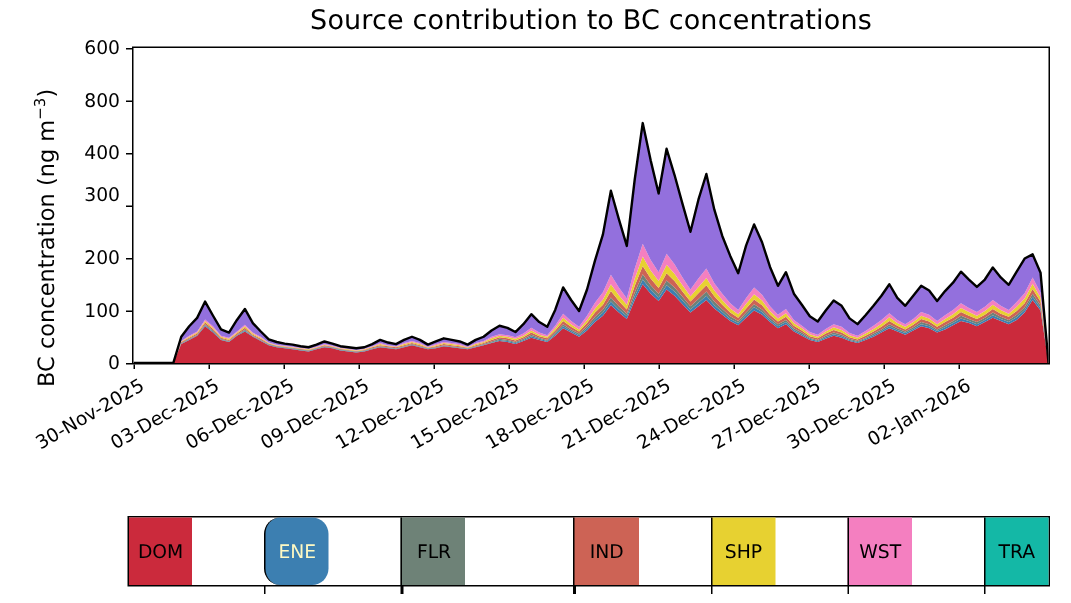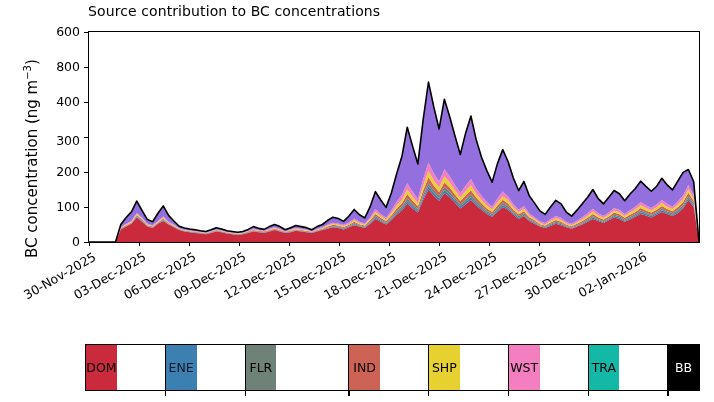--- a/index.html
+++ b/index.html
@@ -1,20 +1,20 @@
 <!DOCTYPE html>
 <html><head>
 <meta charset="utf-8">
 <style>
   html,body{margin:0;padding:0;background:#ffffff;}
   body{width:714px;height:402px;position:relative;overflow:hidden;
        font-family:"DejaVu Sans","Liberation Sans",sans-serif;color:#000;}
   #figure{position:absolute;left:0;top:0;width:714px;height:402px;}
-  .title{position:absolute;left:88px;top:3px;width:612px;
-         font-size:14px;color:#000;letter-spacing:.1px;}
+  .title{position:absolute;left:88px;top:3px;width:612px;text-align:center;
+         font-size:18px;color:#000;letter-spacing:.1px;}
   .ylabel{position:absolute;transform:rotate(-90deg);transform-origin:0 0;
           font-size:15px;white-space:nowrap;left:22px;top:258px;}
   .ylabel sup{font-size:10px;vertical-align:super;}
   #plot{position:absolute;left:88px;top:31px;width:612px;height:212px;
         border:1.1px solid #000;box-sizing:border-box;background:#fff;}
   #plotsvg{position:absolute;left:0;top:0;}
   .ytickmark{position:absolute;width:4px;height:1.1px;background:#000;}
   .xtickmark{position:absolute;width:1.1px;height:4px;background:#000;}
   .xtick{position:absolute;font-size:12.5px;white-space:nowrap;
          transform:rotate(-30deg);transform-origin:100% 0;text-align:right;}
@@ -36,21 +36,21 @@
   <div class="ylabel"><span>BC concentration (ng m</span><sup>−3</sup><span>)</span></div>
 
   <div id="yticks">
       <div class="ytickmark" style="left: 84px; top: 241.5px;"></div>
       <div class="ytwrap" style="top: 234px; padding-right: 8px; box-sizing: border-box;">0</div>
       <div class="ytickmark" style="left: 84px; top: 206.5px;"></div>
       <div class="ytwrap" style="top: 199px; padding-right: 8px; box-sizing: border-box;">100</div>
       <div class="ytickmark" style="left: 84px; top: 171.5px;"></div>
       <div class="ytwrap" style="top: 164px; padding-right: 8px; box-sizing: border-box;">200</div>
       <div class="ytickmark" style="left: 84px; top: 136.5px;"></div>
-      <div class="ytwrap" style="top: 133px; padding-right: 8px; box-sizing: border-box;">300</div>
+      <div class="ytwrap" style="top: 122px; padding-right: 8px; box-sizing: border-box;">300</div>
       <div class="ytickmark" style="left: 84px; top: 101.5px;"></div>
       <div class="ytwrap" style="top: 94px; padding-right: 8px; box-sizing: border-box;">400</div>
       <div class="ytickmark" style="left: 84px; top: 66.5px;"></div>
       <div class="ytwrap" style="top: 59px; padding-right: 8px; box-sizing: border-box;">800</div>
       <div class="ytickmark" style="left: 84px; top: 31.5px;"></div>
       <div class="ytwrap" style="top: 24px; padding-right: 8px; box-sizing: border-box;">600</div>
     </div>
   <div id="xticks">
       <div class="xtickmark" style="left: 88.5px; top: 242px;"></div>
       <div class="xtick" style="left: -3px; top: 249px; width: 94px;">30-Nov-2025</div>
@@ -87,21 +87,20 @@
         <path d="M0.00,210.00 L5.30,210.00 L10.61,210.00 L15.91,210.00 L21.22,210.00 L26.52,210.00 L31.83,195.65 L37.13,192.50 L42.43,189.70 L47.74,182.00 L53.04,186.55 L58.35,192.50 L63.65,193.90 L68.96,189.70 L74.26,185.50 L79.57,190.40 L84.87,193.20 L90.17,196.70 L95.48,198.10 L100.78,198.80 L106.09,199.50 L111.39,200.20 L116.70,200.90 L122.00,199.50 L127.30,197.75 L132.61,198.80 L137.91,200.20 L143.22,200.90 L148.52,201.60 L153.83,200.90 L159.13,199.15 L164.43,197.40 L169.74,198.45 L175.04,199.15 L180.35,197.40 L185.65,196.00 L190.96,197.40 L196.26,199.50 L201.57,198.10 L206.87,196.70 L212.17,197.40 L217.48,198.10 L222.78,199.50 L228.09,197.40 L233.39,196.00 L238.70,193.55 L244.00,191.80 L249.30,192.50 L254.61,193.90 L259.91,191.80 L265.22,188.30 L270.52,191.10 L275.83,192.50 L281.13,186.90 L286.43,179.90 L291.74,184.10 L297.04,187.60 L302.35,181.30 L307.65,173.60 L312.96,167.65 L318.26,157.50 L323.57,164.85 L328.87,171.15 L334.17,153.65 L339.48,138.95 L344.78,148.40 L350.09,155.40 L355.39,144.55 L360.70,150.50 L366.00,158.20 L371.30,165.55 L376.61,159.25 L381.91,153.30 L387.22,161.70 L392.52,168.00 L397.83,173.60 L403.13,177.45 L408.43,170.45 L413.74,164.15 L419.04,168.35 L424.35,175.35 L429.65,180.25 L434.96,176.75 L440.26,183.40 L445.57,186.90 L450.87,190.75 L456.17,192.50 L461.48,189.00 L466.78,186.20 L472.09,187.95 L477.39,191.45 L482.70,193.20 L488.00,190.40 L493.30,187.25 L498.61,183.75 L503.91,179.55 L509.22,183.40 L514.52,185.85 L519.83,182.70 L525.13,178.50 L530.43,180.25 L535.74,184.10 L541.04,180.60 L546.35,177.45 L551.65,173.25 L556.96,176.05 L562.26,178.50 L567.57,175.35 L572.87,171.15 L578.17,174.65 L583.48,177.10 L588.78,172.55 L594.09,166.95 L599.39,157.15 L604.70,166.25 L610.00,210.00 L610.00,210.00 L604.70,169.05 L599.39,160.65 L594.09,170.10 L588.78,175.35 L583.48,179.20 L578.17,177.10 L572.87,173.95 L567.57,177.80 L562.26,180.60 L556.96,178.50 L551.65,176.05 L546.35,179.90 L541.04,182.70 L535.74,185.85 L530.43,182.35 L525.13,180.60 L519.83,184.45 L514.52,187.60 L509.22,185.15 L503.91,182.00 L498.61,185.85 L493.30,189.00 L488.00,191.80 L482.70,194.25 L477.39,192.85 L472.09,189.70 L466.78,187.95 L461.48,190.40 L456.17,193.55 L450.87,192.15 L445.57,188.30 L440.26,185.15 L434.96,179.20 L429.65,182.35 L424.35,177.80 L419.04,171.50 L413.74,167.65 L408.43,173.60 L403.13,179.90 L397.83,176.40 L392.52,171.15 L387.22,165.55 L381.91,158.20 L376.61,163.45 L371.30,169.05 L366.00,162.40 L360.70,155.40 L355.39,150.15 L350.09,159.95 L344.78,153.65 L339.48,145.25 L334.17,158.55 L328.87,174.30 L323.57,168.70 L318.26,162.05 L312.96,171.15 L307.65,176.40 L302.35,183.40 L297.04,189.00 L291.74,185.85 L286.43,182.00 L281.13,188.30 L275.83,193.55 L270.52,192.15 L265.22,189.70 L259.91,192.85 L254.61,194.95 L249.30,193.55 L244.00,192.85 L238.70,194.60 L233.39,196.70 L228.09,198.10 L222.78,199.85 L217.48,198.80 L212.17,198.10 L206.87,197.40 L201.57,198.80 L196.26,199.85 L190.96,198.10 L185.65,196.70 L180.35,198.10 L175.04,199.50 L169.74,198.80 L164.43,198.10 L159.13,199.50 L153.83,201.25 L148.52,201.95 L143.22,201.25 L137.91,200.55 L132.61,199.15 L127.30,198.10 L122.00,199.85 L116.70,201.25 L111.39,200.55 L106.09,199.85 L100.78,199.15 L95.48,198.45 L90.17,197.05 L84.87,193.90 L79.57,191.10 L74.26,186.55 L68.96,190.40 L63.65,194.60 L58.35,193.20 L53.04,187.25 L47.74,183.05 L42.43,190.40 L37.13,193.20 L31.83,196.00 L26.52,210.00 L21.22,210.00 L15.91,210.00 L10.61,210.00 L5.30,210.00 L0.00,210.00 Z" fill="#e7d131" stroke="none"></path>
         <path d="M0.00,210.00 L5.30,210.00 L10.61,210.00 L15.91,210.00 L21.22,210.00 L26.52,210.00 L31.83,195.30 L37.13,191.80 L42.43,189.00 L47.74,180.95 L53.04,185.50 L58.35,191.80 L63.65,193.20 L68.96,189.00 L74.26,184.45 L79.57,189.70 L84.87,192.50 L90.17,196.35 L95.48,197.75 L100.78,198.45 L106.09,199.15 L111.39,199.85 L116.70,200.55 L122.00,199.15 L127.30,197.40 L132.61,198.45 L137.91,199.85 L143.22,200.55 L148.52,201.25 L153.83,200.55 L159.13,198.80 L164.43,196.70 L169.74,198.10 L175.04,198.80 L180.35,196.70 L185.65,195.30 L190.96,196.70 L196.26,199.15 L201.57,197.40 L206.87,196.00 L212.17,196.70 L217.48,197.40 L222.78,199.15 L228.09,196.70 L233.39,195.30 L238.70,192.50 L244.00,190.75 L249.30,191.45 L254.61,192.85 L259.91,190.40 L265.22,186.55 L270.52,189.70 L275.83,191.45 L281.13,185.15 L286.43,177.10 L291.74,182.00 L297.04,185.85 L302.35,178.50 L307.65,169.75 L312.96,162.75 L318.26,151.20 L323.57,159.60 L328.87,166.95 L334.17,147.00 L339.48,130.55 L344.78,141.40 L350.09,149.45 L355.39,137.20 L360.70,144.20 L366.00,152.95 L371.30,161.00 L376.61,153.65 L381.91,147.00 L387.22,156.80 L392.52,163.80 L397.83,170.10 L403.13,174.65 L408.43,166.60 L413.74,159.60 L419.04,164.50 L424.35,172.20 L429.65,177.80 L434.96,173.95 L440.26,181.30 L445.57,185.15 L450.87,189.35 L456.17,191.10 L461.48,187.25 L466.78,184.10 L472.09,185.85 L477.39,190.05 L482.70,191.80 L488.00,188.65 L493.30,185.15 L498.61,181.30 L503.91,176.75 L509.22,181.30 L514.52,184.10 L519.83,180.60 L525.13,176.05 L530.43,177.80 L535.74,182.00 L541.04,178.15 L546.35,174.65 L551.65,170.10 L556.96,173.25 L562.26,176.05 L567.57,172.55 L572.87,168.00 L578.17,171.85 L583.48,174.65 L588.78,169.40 L594.09,163.45 L599.39,152.95 L604.70,163.10 L610.00,210.00 L610.00,210.00 L604.70,166.25 L599.39,157.15 L594.09,166.95 L588.78,172.55 L583.48,177.10 L578.17,174.65 L572.87,171.15 L567.57,175.35 L562.26,178.50 L556.96,176.05 L551.65,173.25 L546.35,177.45 L541.04,180.60 L535.74,184.10 L530.43,180.25 L525.13,178.50 L519.83,182.70 L514.52,185.85 L509.22,183.40 L503.91,179.55 L498.61,183.75 L493.30,187.25 L488.00,190.40 L482.70,193.20 L477.39,191.45 L472.09,187.95 L466.78,186.20 L461.48,189.00 L456.17,192.50 L450.87,190.75 L445.57,186.90 L440.26,183.40 L434.96,176.75 L429.65,180.25 L424.35,175.35 L419.04,168.35 L413.74,164.15 L408.43,170.45 L403.13,177.45 L397.83,173.60 L392.52,168.00 L387.22,161.70 L381.91,153.30 L376.61,159.25 L371.30,165.55 L366.00,158.20 L360.70,150.50 L355.39,144.55 L350.09,155.40 L344.78,148.40 L339.48,138.95 L334.17,153.65 L328.87,171.15 L323.57,164.85 L318.26,157.50 L312.96,167.65 L307.65,173.60 L302.35,181.30 L297.04,187.60 L291.74,184.10 L286.43,179.90 L281.13,186.90 L275.83,192.50 L270.52,191.10 L265.22,188.30 L259.91,191.80 L254.61,193.90 L249.30,192.50 L244.00,191.80 L238.70,193.55 L233.39,196.00 L228.09,197.40 L222.78,199.50 L217.48,198.10 L212.17,197.40 L206.87,196.70 L201.57,198.10 L196.26,199.50 L190.96,197.40 L185.65,196.00 L180.35,197.40 L175.04,199.15 L169.74,198.45 L164.43,197.40 L159.13,199.15 L153.83,200.90 L148.52,201.60 L143.22,200.90 L137.91,200.20 L132.61,198.80 L127.30,197.75 L122.00,199.50 L116.70,200.90 L111.39,200.20 L106.09,199.50 L100.78,198.80 L95.48,198.10 L90.17,196.70 L84.87,193.20 L79.57,190.40 L74.26,185.50 L68.96,189.70 L63.65,193.90 L58.35,192.50 L53.04,186.55 L47.74,182.00 L42.43,189.70 L37.13,192.50 L31.83,195.65 L26.52,210.00 L21.22,210.00 L15.91,210.00 L10.61,210.00 L5.30,210.00 L0.00,210.00 Z" fill="#f47fc0" stroke="none"></path>
         <path d="M0.00,210.00 L5.30,210.00 L10.61,210.00 L15.91,210.00 L21.22,210.00 L26.52,210.00 L31.83,192.50 L37.13,185.50 L42.43,179.90 L47.74,169.05 L53.04,178.50 L58.35,187.60 L63.65,189.70 L68.96,181.30 L74.26,173.95 L79.57,183.40 L84.87,189.00 L90.17,194.25 L95.48,196.00 L100.78,197.05 L106.09,197.75 L111.39,198.80 L116.70,199.50 L122.00,197.75 L127.30,195.65 L132.61,197.05 L137.91,198.80 L143.22,199.50 L148.52,200.20 L153.83,199.50 L159.13,197.40 L164.43,194.60 L169.74,196.35 L175.04,197.40 L180.35,194.60 L185.65,192.50 L190.96,194.60 L196.26,197.75 L201.57,195.65 L206.87,193.55 L212.17,194.60 L217.48,195.65 L222.78,197.75 L228.09,194.60 L233.39,192.50 L238.70,188.30 L244.00,185.15 L249.30,186.55 L254.61,189.35 L259.91,184.10 L265.22,177.45 L270.52,182.70 L275.83,185.85 L281.13,174.65 L286.43,159.60 L291.74,168.00 L297.04,175.35 L302.35,161.00 L307.65,141.75 L312.96,124.25 L318.26,95.20 L323.57,114.10 L328.87,131.95 L334.17,87.50 L339.48,50.05 L344.78,74.90 L350.09,96.95 L355.39,67.20 L360.70,84.70 L366.00,103.95 L371.30,122.50 L376.61,101.15 L381.91,84.00 L387.22,107.80 L392.52,125.30 L397.83,138.60 L403.13,150.15 L408.43,131.60 L413.74,117.60 L419.04,129.50 L424.35,145.95 L429.65,158.55 L434.96,149.45 L440.26,163.80 L445.57,171.15 L450.87,178.85 L456.17,182.35 L461.48,175.00 L466.78,168.35 L472.09,171.85 L477.39,180.25 L482.70,184.10 L488.00,178.15 L493.30,171.85 L498.61,165.20 L503.91,157.50 L509.22,166.60 L514.52,171.85 L519.83,165.20 L525.13,158.55 L530.43,161.70 L535.74,168.70 L541.04,162.05 L546.35,156.45 L551.65,149.10 L556.96,154.35 L562.26,159.25 L567.57,154.35 L572.87,146.30 L578.17,152.95 L583.48,157.85 L588.78,149.10 L594.09,140.35 L599.39,137.55 L604.70,149.80 L610.00,210.00 L610.00,210.00 L604.70,163.10 L599.39,152.95 L594.09,163.45 L588.78,169.40 L583.48,174.65 L578.17,171.85 L572.87,168.00 L567.57,172.55 L562.26,176.05 L556.96,173.25 L551.65,170.10 L546.35,174.65 L541.04,178.15 L535.74,182.00 L530.43,177.80 L525.13,176.05 L519.83,180.60 L514.52,184.10 L509.22,181.30 L503.91,176.75 L498.61,181.30 L493.30,185.15 L488.00,188.65 L482.70,191.80 L477.39,190.05 L472.09,185.85 L466.78,184.10 L461.48,187.25 L456.17,191.10 L450.87,189.35 L445.57,185.15 L440.26,181.30 L434.96,173.95 L429.65,177.80 L424.35,172.20 L419.04,164.50 L413.74,159.60 L408.43,166.60 L403.13,174.65 L397.83,170.10 L392.52,163.80 L387.22,156.80 L381.91,147.00 L376.61,153.65 L371.30,161.00 L366.00,152.95 L360.70,144.20 L355.39,137.20 L350.09,149.45 L344.78,141.40 L339.48,130.55 L334.17,147.00 L328.87,166.95 L323.57,159.60 L318.26,151.20 L312.96,162.75 L307.65,169.75 L302.35,178.50 L297.04,185.85 L291.74,182.00 L286.43,177.10 L281.13,185.15 L275.83,191.45 L270.52,189.70 L265.22,186.55 L259.91,190.40 L254.61,192.85 L249.30,191.45 L244.00,190.75 L238.70,192.50 L233.39,195.30 L228.09,196.70 L222.78,199.15 L217.48,197.40 L212.17,196.70 L206.87,196.00 L201.57,197.40 L196.26,199.15 L190.96,196.70 L185.65,195.30 L180.35,196.70 L175.04,198.80 L169.74,198.10 L164.43,196.70 L159.13,198.80 L153.83,200.55 L148.52,201.25 L143.22,200.55 L137.91,199.85 L132.61,198.45 L127.30,197.40 L122.00,199.15 L116.70,200.55 L111.39,199.85 L106.09,199.15 L100.78,198.45 L95.48,197.75 L90.17,196.35 L84.87,192.50 L79.57,189.70 L74.26,184.45 L68.96,189.00 L63.65,193.20 L58.35,191.80 L53.04,185.50 L47.74,180.95 L42.43,189.00 L37.13,191.80 L31.83,195.30 L26.52,210.00 L21.22,210.00 L15.91,210.00 L10.61,210.00 L5.30,210.00 L0.00,210.00 Z" fill="#9370dd" stroke="none"></path>
         <path d="M0.00,210.00 L5.30,210.00 L10.61,210.00 L15.91,210.00 L21.22,210.00 L26.52,210.00 L31.83,192.50 L37.13,185.50 L42.43,179.90 L47.74,169.05 L53.04,178.50 L58.35,187.60 L63.65,189.70 L68.96,181.30 L74.26,173.95 L79.57,183.40 L84.87,189.00 L90.17,194.25 L95.48,196.00 L100.78,197.05 L106.09,197.75 L111.39,198.80 L116.70,199.50 L122.00,197.75 L127.30,195.65 L132.61,197.05 L137.91,198.80 L143.22,199.50 L148.52,200.20 L153.83,199.50 L159.13,197.40 L164.43,194.60 L169.74,196.35 L175.04,197.40 L180.35,194.60 L185.65,192.50 L190.96,194.60 L196.26,197.75 L201.57,195.65 L206.87,193.55 L212.17,194.60 L217.48,195.65 L222.78,197.75 L228.09,194.60 L233.39,192.50 L238.70,188.30 L244.00,185.15 L249.30,186.55 L254.61,189.35 L259.91,184.10 L265.22,177.45 L270.52,182.70 L275.83,185.85 L281.13,174.65 L286.43,159.60 L291.74,168.00 L297.04,175.35 L302.35,161.00 L307.65,141.75 L312.96,124.25 L318.26,95.20 L323.57,114.10 L328.87,131.95 L334.17,87.50 L339.48,50.05 L344.78,74.90 L350.09,96.95 L355.39,67.20 L360.70,84.70 L366.00,103.95 L371.30,122.50 L376.61,101.15 L381.91,84.00 L387.22,107.80 L392.52,125.30 L397.83,138.60 L403.13,150.15 L408.43,131.60 L413.74,117.60 L419.04,129.50 L424.35,145.95 L429.65,158.55 L434.96,149.45 L440.26,163.80 L445.57,171.15 L450.87,178.85 L456.17,182.35 L461.48,175.00 L466.78,168.35 L472.09,171.85 L477.39,180.25 L482.70,184.10 L488.00,178.15 L493.30,171.85 L498.61,165.20 L503.91,157.50 L509.22,166.60 L514.52,171.85 L519.83,165.20 L525.13,158.55 L530.43,161.70 L535.74,168.70 L541.04,162.05 L546.35,156.45 L551.65,149.10 L556.96,154.35 L562.26,159.25 L567.57,154.35 L572.87,146.30 L578.17,152.95 L583.48,157.85 L588.78,149.10 L594.09,140.35 L599.39,137.55 L604.70,149.80 L610.00,210.00 L610.00,210.00 L604.70,149.80 L599.39,137.55 L594.09,140.35 L588.78,149.10 L583.48,157.85 L578.17,152.95 L572.87,146.30 L567.57,154.35 L562.26,159.25 L556.96,154.35 L551.65,149.10 L546.35,156.45 L541.04,162.05 L535.74,168.70 L530.43,161.70 L525.13,158.55 L519.83,165.20 L514.52,171.85 L509.22,166.60 L503.91,157.50 L498.61,165.20 L493.30,171.85 L488.00,178.15 L482.70,184.10 L477.39,180.25 L472.09,171.85 L466.78,168.35 L461.48,175.00 L456.17,182.35 L450.87,178.85 L445.57,171.15 L440.26,163.80 L434.96,149.45 L429.65,158.55 L424.35,145.95 L419.04,129.50 L413.74,117.60 L408.43,131.60 L403.13,150.15 L397.83,138.60 L392.52,125.30 L387.22,107.80 L381.91,84.00 L376.61,101.15 L371.30,122.50 L366.00,103.95 L360.70,84.70 L355.39,67.20 L350.09,96.95 L344.78,74.90 L339.48,50.05 L334.17,87.50 L328.87,131.95 L323.57,114.10 L318.26,95.20 L312.96,124.25 L307.65,141.75 L302.35,161.00 L297.04,175.35 L291.74,168.00 L286.43,159.60 L281.13,174.65 L275.83,185.85 L270.52,182.70 L265.22,177.45 L259.91,184.10 L254.61,189.35 L249.30,186.55 L244.00,185.15 L238.70,188.30 L233.39,192.50 L228.09,194.60 L222.78,197.75 L217.48,195.65 L212.17,194.60 L206.87,193.55 L201.57,195.65 L196.26,197.75 L190.96,194.60 L185.65,192.50 L180.35,194.60 L175.04,197.40 L169.74,196.35 L164.43,194.60 L159.13,197.40 L153.83,199.50 L148.52,200.20 L143.22,199.50 L137.91,198.80 L132.61,197.05 L127.30,195.65 L122.00,197.75 L116.70,199.50 L111.39,198.80 L106.09,197.75 L100.78,197.05 L95.48,196.00 L90.17,194.25 L84.87,189.00 L79.57,183.40 L74.26,173.95 L68.96,181.30 L63.65,189.70 L58.35,187.60 L53.04,178.50 L47.74,169.05 L42.43,179.90 L37.13,185.50 L31.83,192.50 L26.52,210.00 L21.22,210.00 L15.91,210.00 L10.61,210.00 L5.30,210.00 L0.00,210.00 Z" fill="#000000" stroke="none"></path>
         <path d="M0.00,210.00 L5.30,210.00 L10.61,210.00 L15.91,210.00 L21.22,210.00 L26.52,210.00 L31.83,192.50 L37.13,185.50 L42.43,179.90 L47.74,169.05 L53.04,178.50 L58.35,187.60 L63.65,189.70 L68.96,181.30 L74.26,173.95 L79.57,183.40 L84.87,189.00 L90.17,194.25 L95.48,196.00 L100.78,197.05 L106.09,197.75 L111.39,198.80 L116.70,199.50 L122.00,197.75 L127.30,195.65 L132.61,197.05 L137.91,198.80 L143.22,199.50 L148.52,200.20 L153.83,199.50 L159.13,197.40 L164.43,194.60 L169.74,196.35 L175.04,197.40 L180.35,194.60 L185.65,192.50 L190.96,194.60 L196.26,197.75 L201.57,195.65 L206.87,193.55 L212.17,194.60 L217.48,195.65 L222.78,197.75 L228.09,194.60 L233.39,192.50 L238.70,188.30 L244.00,185.15 L249.30,186.55 L254.61,189.35 L259.91,184.10 L265.22,177.45 L270.52,182.70 L275.83,185.85 L281.13,174.65 L286.43,159.60 L291.74,168.00 L297.04,175.35 L302.35,161.00 L307.65,141.75 L312.96,124.25 L318.26,95.20 L323.57,114.10 L328.87,131.95 L334.17,87.50 L339.48,50.05 L344.78,74.90 L350.09,96.95 L355.39,67.20 L360.70,84.70 L366.00,103.95 L371.30,122.50 L376.61,101.15 L381.91,84.00 L387.22,107.80 L392.52,125.30 L397.83,138.60 L403.13,150.15 L408.43,131.60 L413.74,117.60 L419.04,129.50 L424.35,145.95 L429.65,158.55 L434.96,149.45 L440.26,163.80 L445.57,171.15 L450.87,178.85 L456.17,182.35 L461.48,175.00 L466.78,168.35 L472.09,171.85 L477.39,180.25 L482.70,184.10 L488.00,178.15 L493.30,171.85 L498.61,165.20 L503.91,157.50 L509.22,166.60 L514.52,171.85 L519.83,165.20 L525.13,158.55 L530.43,161.70 L535.74,168.70 L541.04,162.05 L546.35,156.45 L551.65,149.10 L556.96,154.35 L562.26,159.25 L567.57,154.35 L572.87,146.30 L578.17,152.95 L583.48,157.85 L588.78,149.10 L594.09,140.35 L599.39,137.55 L604.70,149.80 L610.00,210.00 " fill="none" stroke="#000000" stroke-width="1.6" stroke-linejoin="round"></path>
       </svg>
   </div>
 
   <div id="legend">
       <div class="lgcell" style="background: rgb(203, 42, 60); color: rgb(0, 0, 0);">DOM</div>
-      <div class="lgcell" style="background: rgb(60, 127, 177); color: #0f172a;">ENE<span class="lgtick"></span></div>
+      <div class="lgcell" style="background: rgb(60, 127, 177); color: #fef9c3; border-radius: 11px;">ENE<span class="lgtick"></span></div>
       <div class="lgcell" style="background: rgb(110, 130, 119); color: #000000;">FLR<span class="lgtick"></span></div>
       <div class="lgcell" style="background: rgb(205, 99, 85); color: rgb(0, 0, 0); margin-left: 24px;">IND<span class="lgtick"></span></div>
       <div class="lgcell" style="background: rgb(231, 209, 49); color: rgb(0, 0, 0);">SHP<span class="lgtick"></span></div>
       <div class="lgcell" style="background: rgb(244, 127, 192); color: rgb(0, 0, 0);">WST<span class="lgtick"></span></div>
       <div class="lgcell" style="background: #14b8a6; color: rgb(0, 0, 0);">TRA<span class="lgtick"></span></div>
-      <div class="lgcell" style="background: rgb(0, 0, 0); color: rgb(255, 255, 255);">BB<span class="lgtick"></span></div>
     </div>
 </div>
 
 </body></html>

